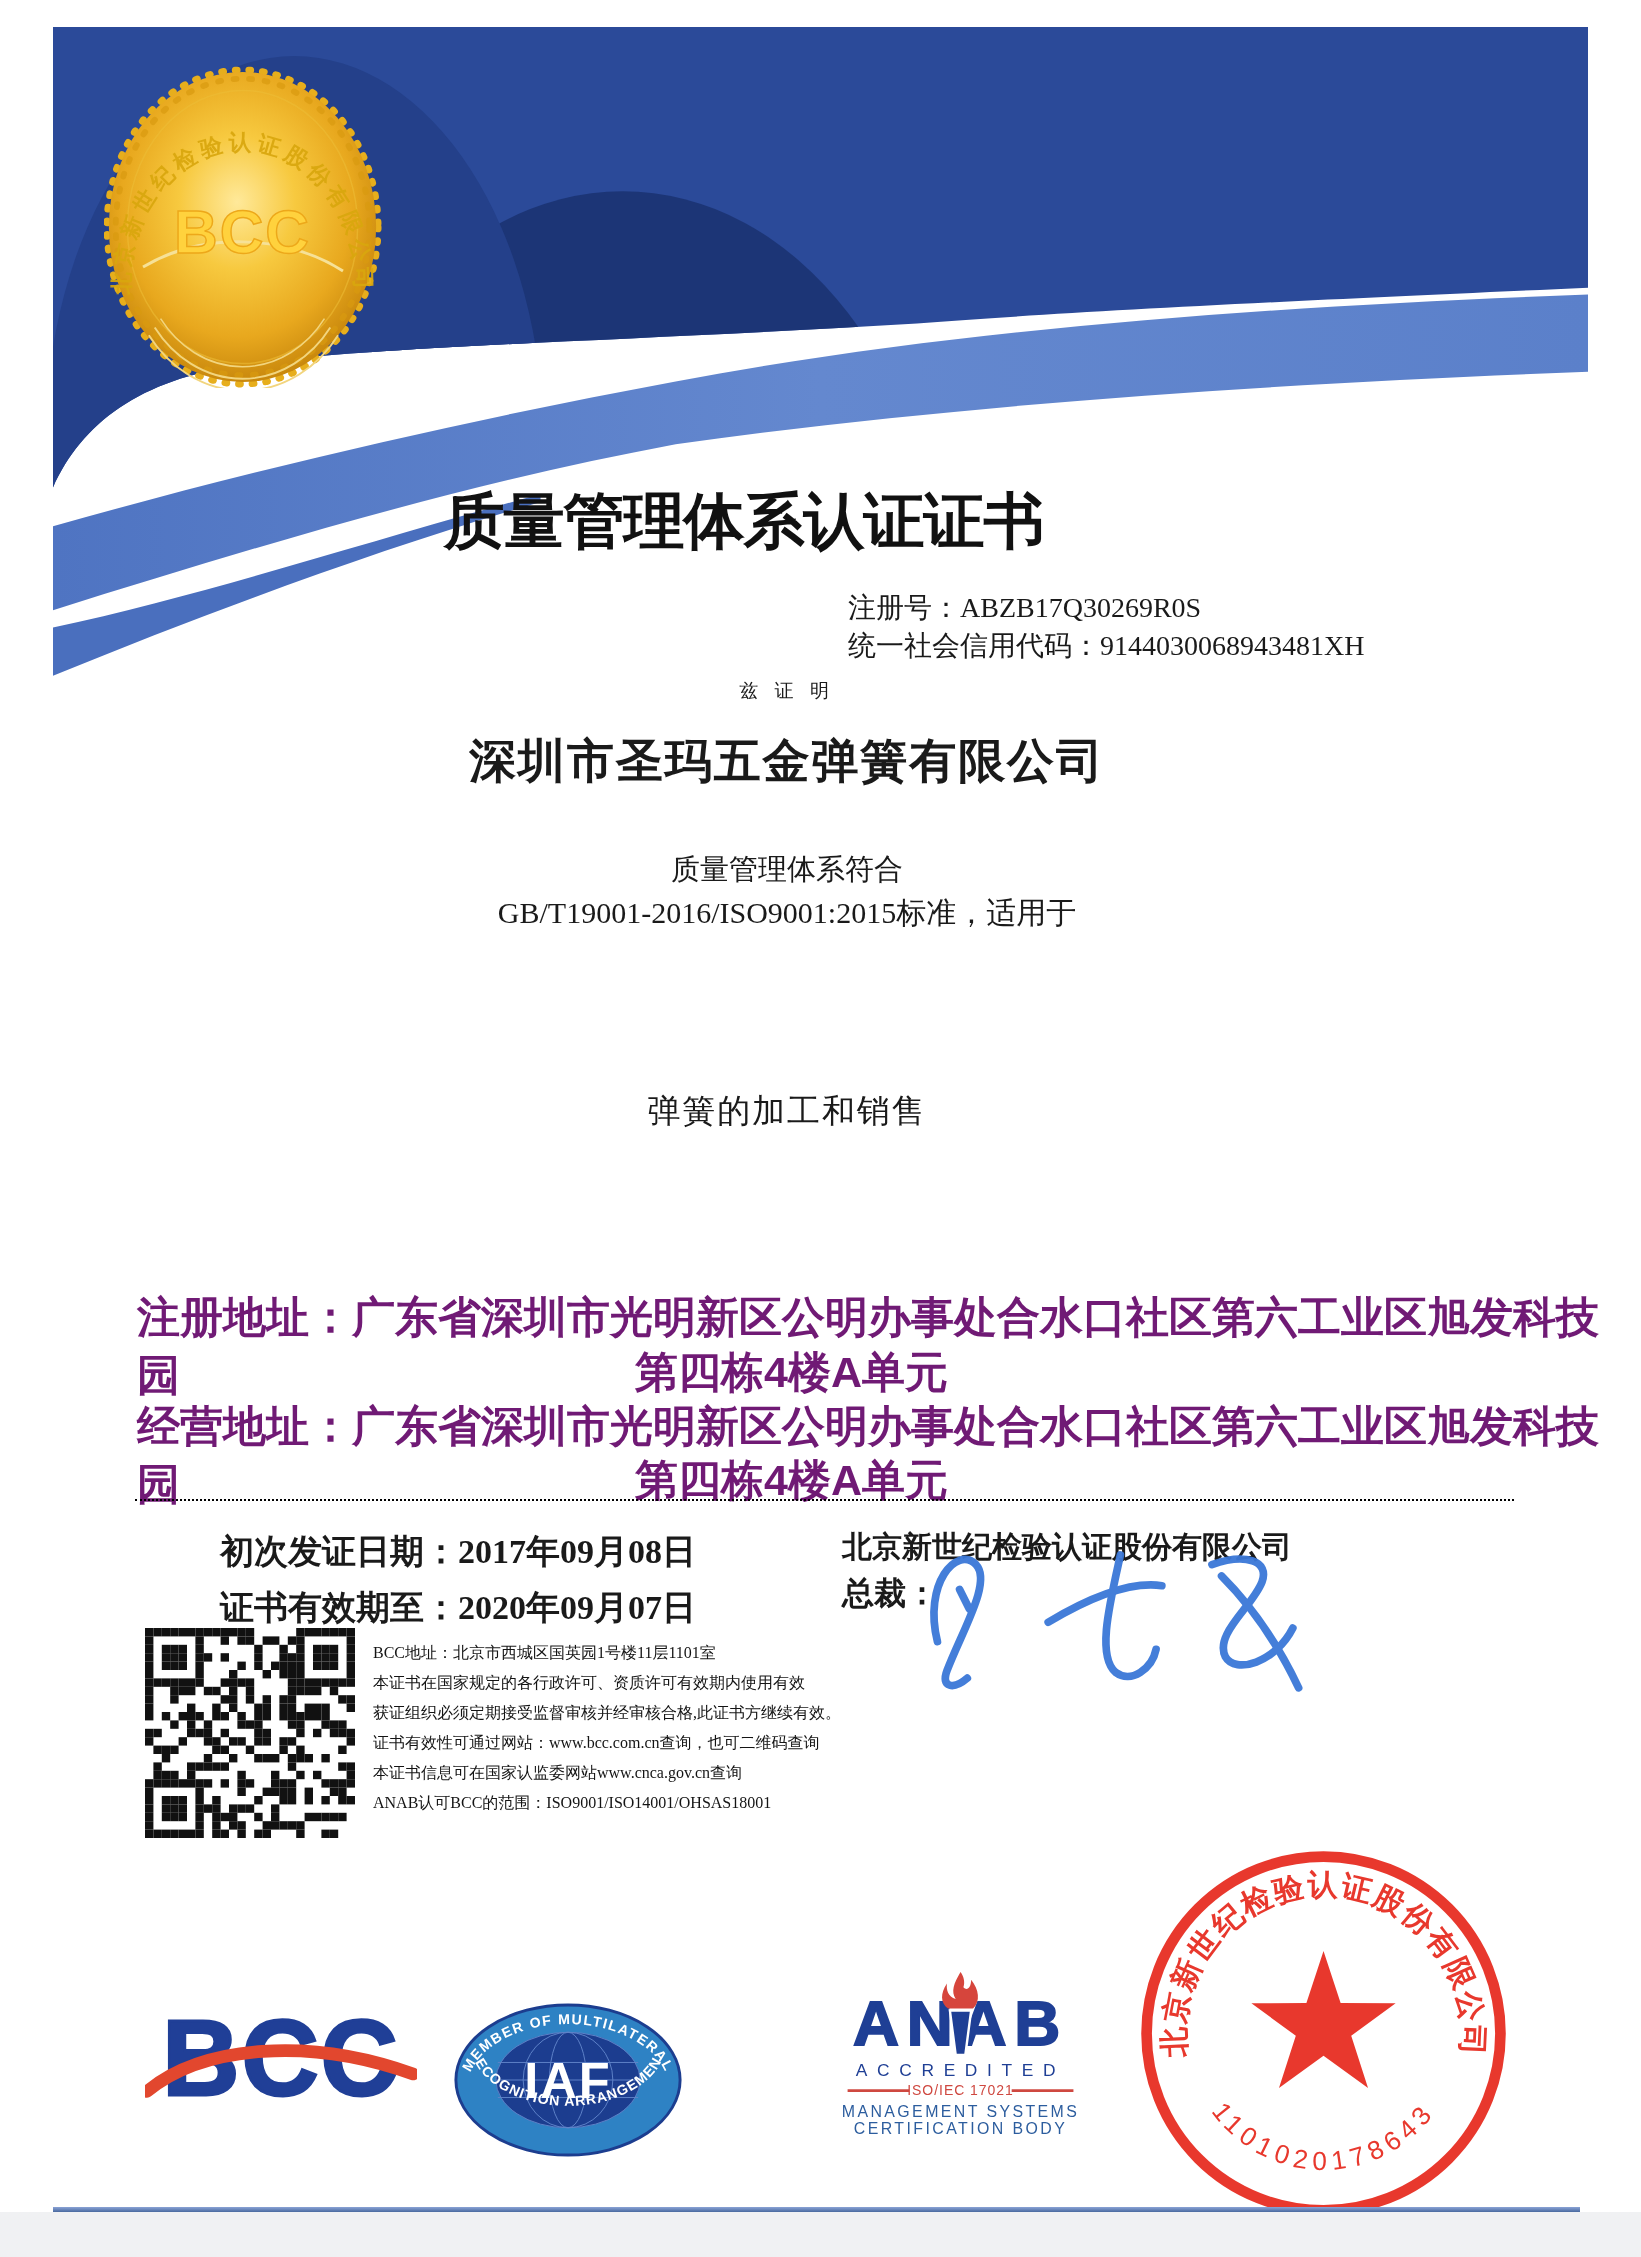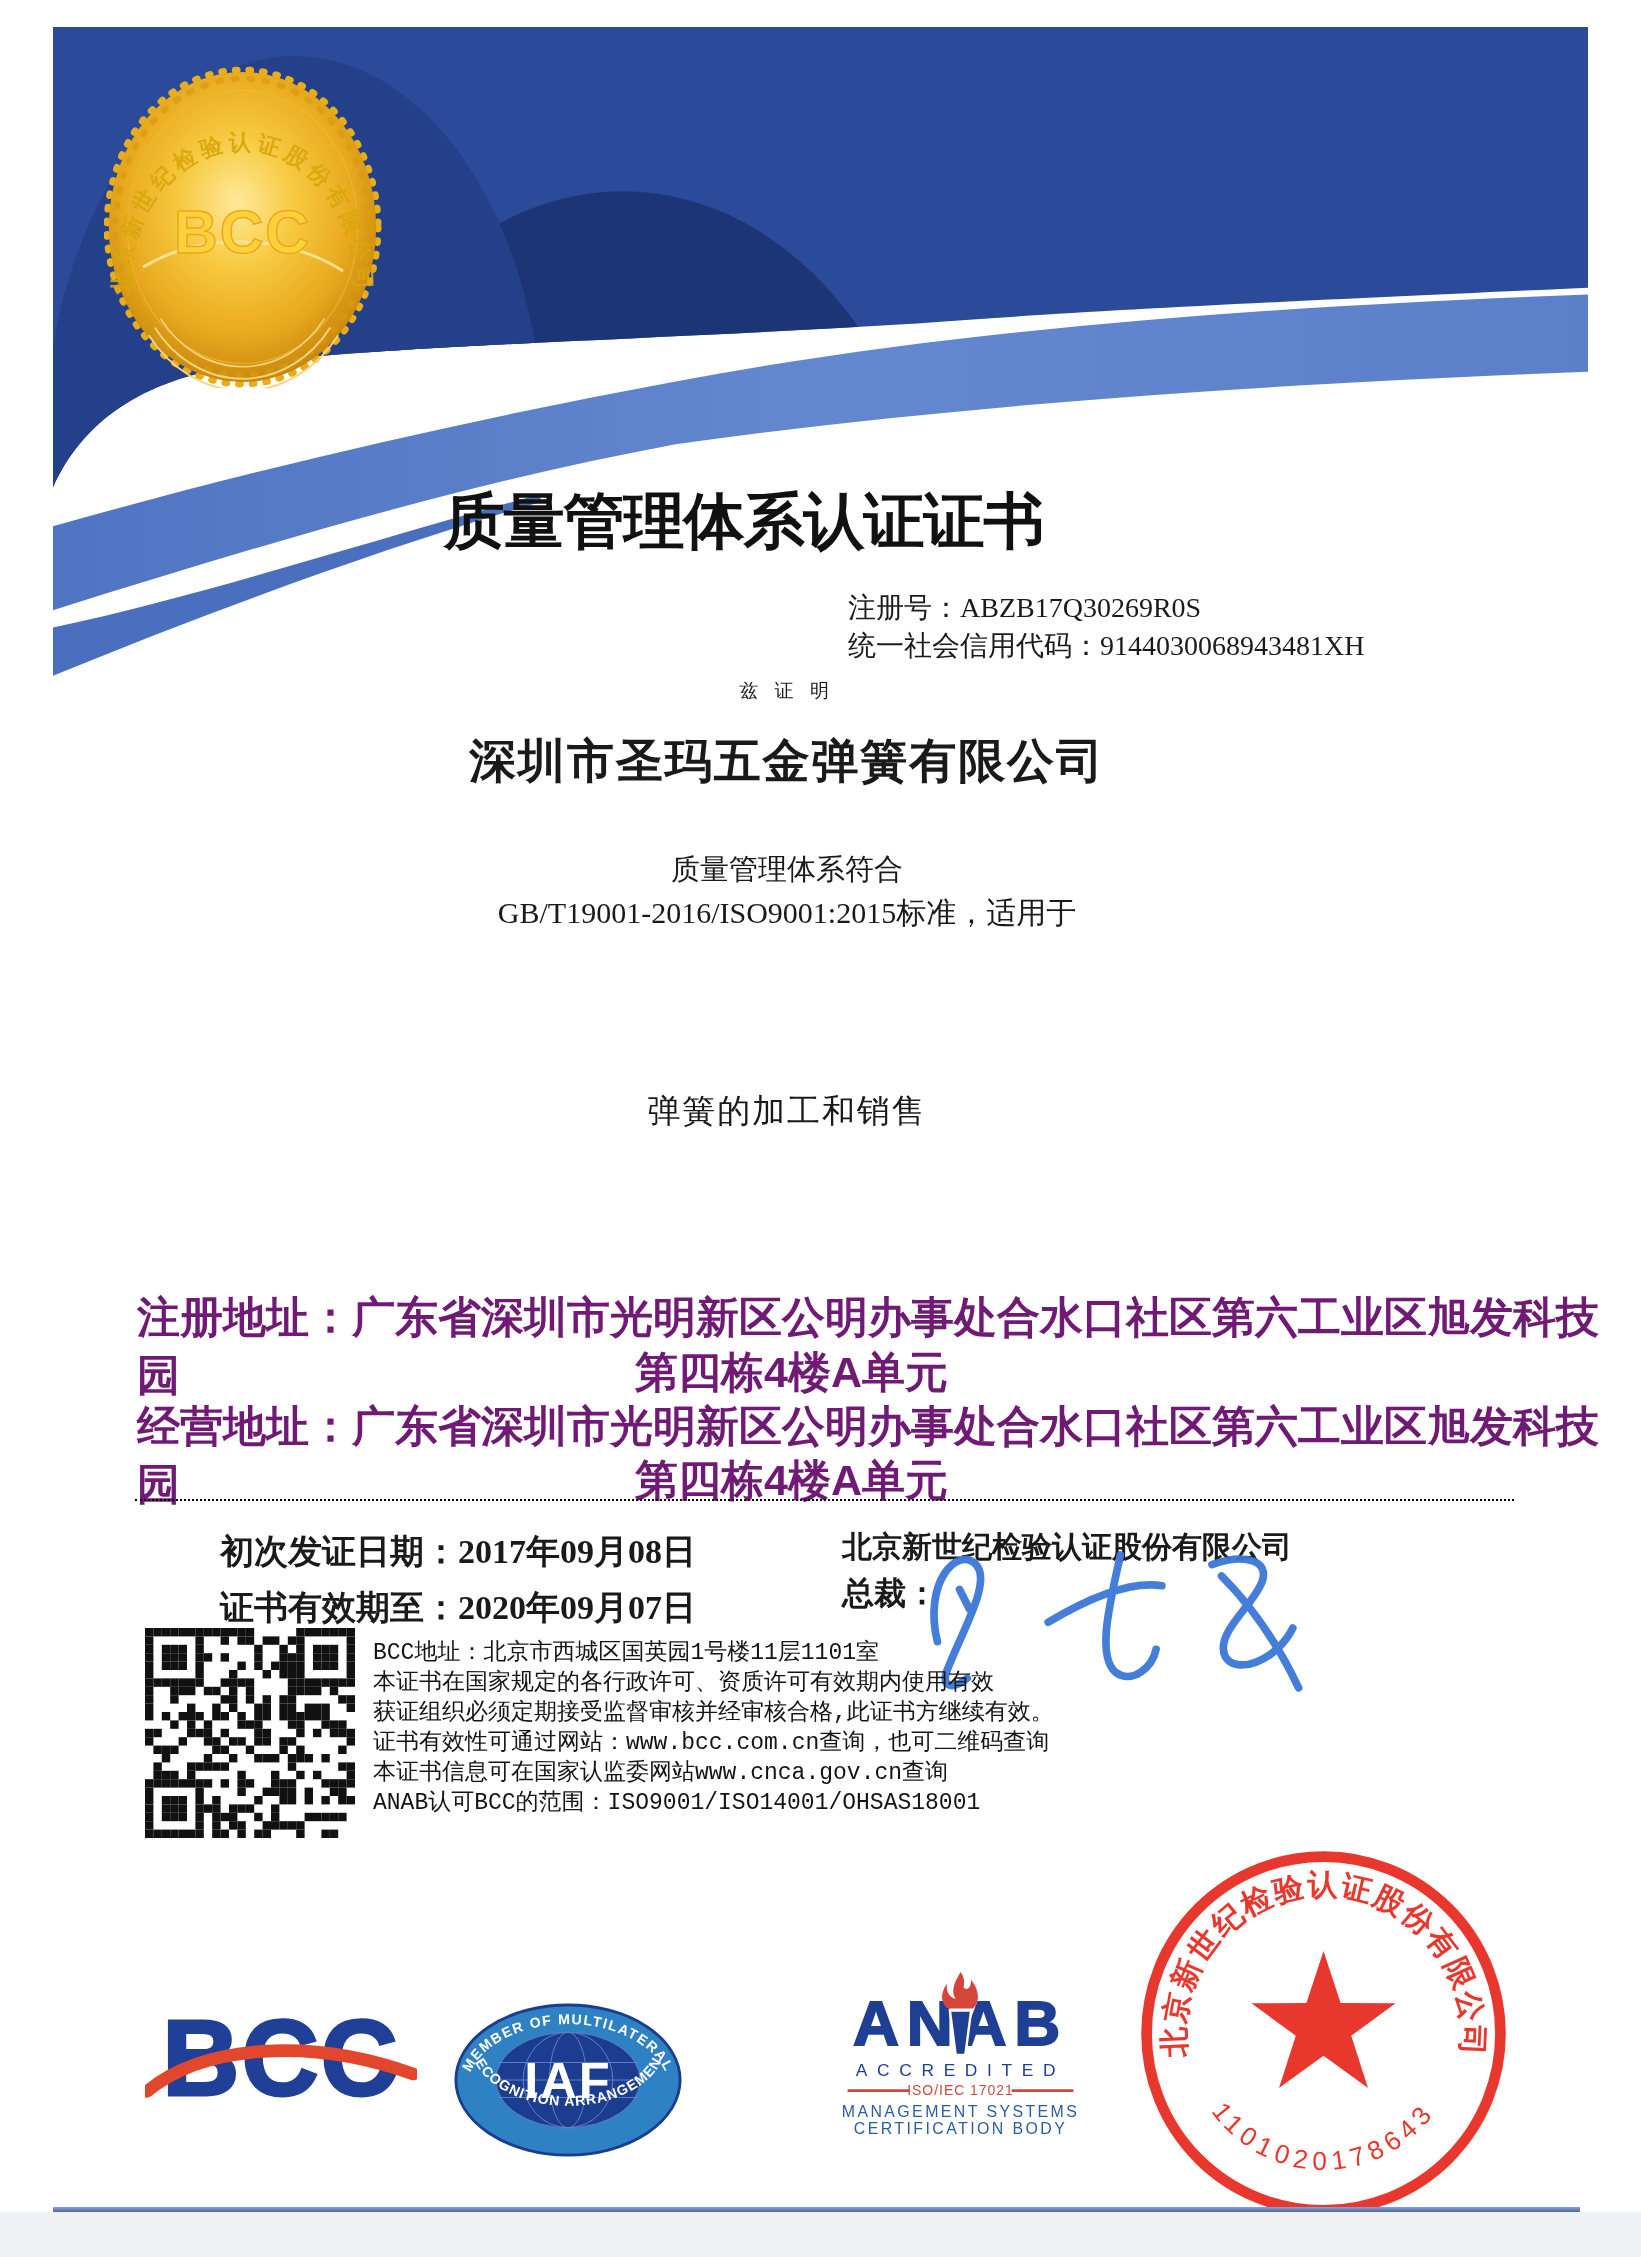--- a/index.html
+++ b/index.html
@@ -26,21 +26,21 @@
   #addr-bus-1{left:137px;top:1398px;}
   #addr-bus-2{left:53px;top:1452px;width:1477px;text-align:center;}
   #dotted-separator{left:135px;top:1499px;width:1379px;height:0;border-top:2.9px dotted #000;}
   
   #dates-block{left:220px;top:1524px;font-size:34px;font-weight:bold;line-height:56px;}
   #issuer-name{left:842px;top:1527px;font-size:30px;font-weight:bold;}
   #president-label{left:842px;top:1572px;font-size:32px;font-weight:bold;}
   #signature{left:903px;top:1526px;width:406px;height:183px;}
   
   #qr-code{left:145px;top:1628px;width:210px;height:210px;}
-  #fine-print{left:373px;top:1638px;font-size:23px;line-height:30px;color:#141414;font-family:Liberation Mono, monospace;}
+  #fine-print{left:373px;top:1638px;font-size:16px;line-height:30px;color:#141414;}
   
   #bcc-logo{left:145px;top:1995px;width:272px;height:124px;}
   #iaf-logo{left:452px;top:2002px;width:232px;height:156px;}
   #anab-logo{left:817px;top:1970px;width:288px;height:166px;}
   #red-stamp{left:1132px;top:1842px;width:384px;height:384px;mix-blend-mode:multiply;}
   
   #bottom-rule{left:53px;top:2207px;width:1527px;height:4.8px;background:linear-gradient(#8aa3d6,#49699f);}
   #bottom-strip{left:0;top:2212px;width:1641px;height:45px;background:#f0f1f3;}
   svg{display:block;}
 </style>

